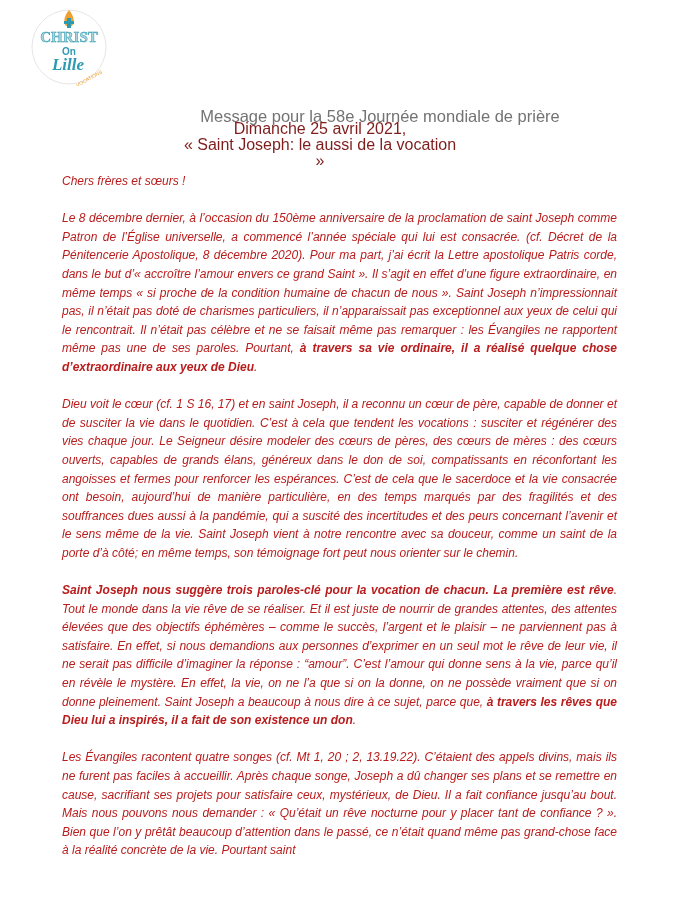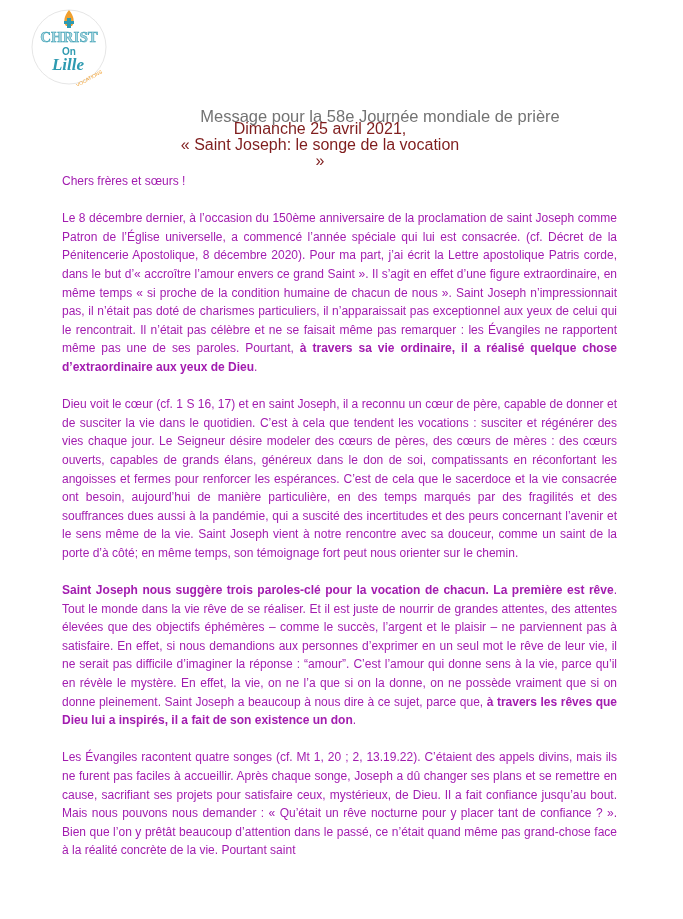--- a/index.html
+++ b/index.html
@@ -4,21 +4,21 @@
 <style>
   html, body { margin: 0; padding: 0; background: #ffffff; }
   body { width: 683px; height: 919px; overflow: hidden; position: relative;
          font-family: "Liberation Sans", sans-serif; color: #111; }
   .logo { position: absolute; left: 28px; top: 4px; width: 82px; height: 82px; text-decoration: underline; }
   .title { position: absolute; left: 170px; top: 60px; width: 420px; text-align: center;
            color: #737373; font-size: 16.5px; line-height: 24px; margin-top: 44px; }
   .date-block { position: absolute; left: 180px; top: 121px; width: 280px; text-align: center;
                 font-size: 16px; line-height: 16px; color: #7f1d1d; }
   .body { position: absolute; left: 62px; top: 172px; width: 555px;
-          font-size: 12px; line-height: 18.6px; color: #a21caf; }
+          font-size: 12px; line-height: 18.6px; color: #b91c1c; font-style: italic; }
   .body p { margin: 0 0 18.6px 0; text-align: justify; }
   .body p.greet { text-align: left; }
   .body b { font-weight: bold; }
 </style>
 </head>
 <body>
 
 <div class="logo">
   <svg width="82" height="82" viewBox="0 0 82 82">
     <circle cx="41" cy="43" r="37" fill="#ffffff" stroke="#e6e6e6" stroke-width="1"></circle>
@@ -31,21 +31,21 @@
     <text x="62" y="76" text-anchor="middle" font-family="Liberation Sans, sans-serif" font-size="5" fill="#f0a030" transform="rotate(-30 62 76)">VOCATIONS</text>
   </svg>
 </div>
 
 <div class="title">
   <div>Message pour la 58e Journée mondiale de prière</div>
 </div>
 
 <div class="date-block">
   <div>Dimanche 25 avril 2021,</div>
-  <div>« Saint Joseph: le songe de la vocation »</div>
+  <div>« Saint Joseph: le aussi de la vocation »</div>
 </div>
 
 <div class="body">
   <p class="greet">Chers frères et sœurs !</p>
 
   <p><span>Le 8 décembre dernier, à l’occasion du 150ème anniversaire de la proclamation de saint Joseph comme Patron de l’Église universelle, a commencé l’année spéciale qui lui est consacrée. (cf. Décret de la Pénitencerie Apostolique, 8 décembre 2020). Pour ma part, j’ai écrit la Lettre apostolique Patris corde, dans le but d’« accroître l’amour envers ce grand Saint ». Il s’agit en effet d’une figure extraordinaire, en même temps « si proche de la condition humaine de chacun de nous ». Saint Joseph n’impressionnait pas, il n’était pas doté de charismes particuliers, il n’apparaissait pas exceptionnel aux yeux de celui qui le rencontrait. Il n’était pas célèbre et ne se faisait même pas remarquer : les Évangiles ne rapportent même pas une de ses paroles. Pourtant, </span><b>à travers sa vie ordinaire, il a réalisé quelque chose d’extraordinaire aux yeux de Dieu</b><span>.</span></p>
 
   <p>Dieu voit le cœur (cf. 1 S 16, 17) et en saint Joseph, il a reconnu un cœur de père, capable de donner et de susciter la vie dans le quotidien. C’est à cela que tendent les vocations : susciter et régénérer des vies chaque jour. Le Seigneur désire modeler des cœurs de pères, des cœurs de mères : des cœurs ouverts, capables de grands élans, généreux dans le don de soi, compatissants en réconfortant les angoisses et fermes pour renforcer les espérances. C’est de cela que le sacerdoce et la vie consacrée ont besoin, aujourd’hui de manière particulière, en des temps marqués par des fragilités et des souffrances dues aussi à la pandémie, qui a suscité des incertitudes et des peurs concernant l’avenir et le sens même de la vie. Saint Joseph vient à notre rencontre avec sa douceur, comme un saint de la porte d’à côté; en même temps, son témoignage fort peut nous orienter sur le chemin.</p>
 
   <p><b>Saint Joseph nous suggère trois paroles-clé pour la vocation de chacun. La première est rêve</b><span>. Tout le monde dans la vie rêve de se réaliser. Et il est juste de nourrir de grandes attentes, des attentes élevées que des objectifs éphémères – comme le succès, l’argent et le plaisir – ne parviennent pas à satisfaire. En effet, si nous demandions aux personnes d’exprimer en un seul mot le rêve de leur vie, il ne serait pas difficile d’imaginer la réponse : “amour”. C’est l’amour qui donne sens à la vie, parce qu’il en révèle le mystère. En effet, la vie, on ne l’a que si on la donne, on ne possède vraiment que si on donne pleinement. Saint Joseph a beaucoup à nous dire à ce sujet, parce que, </span><b>à travers les rêves que Dieu lui a inspirés, il a fait de son existence un don</b><span>.</span></p>

